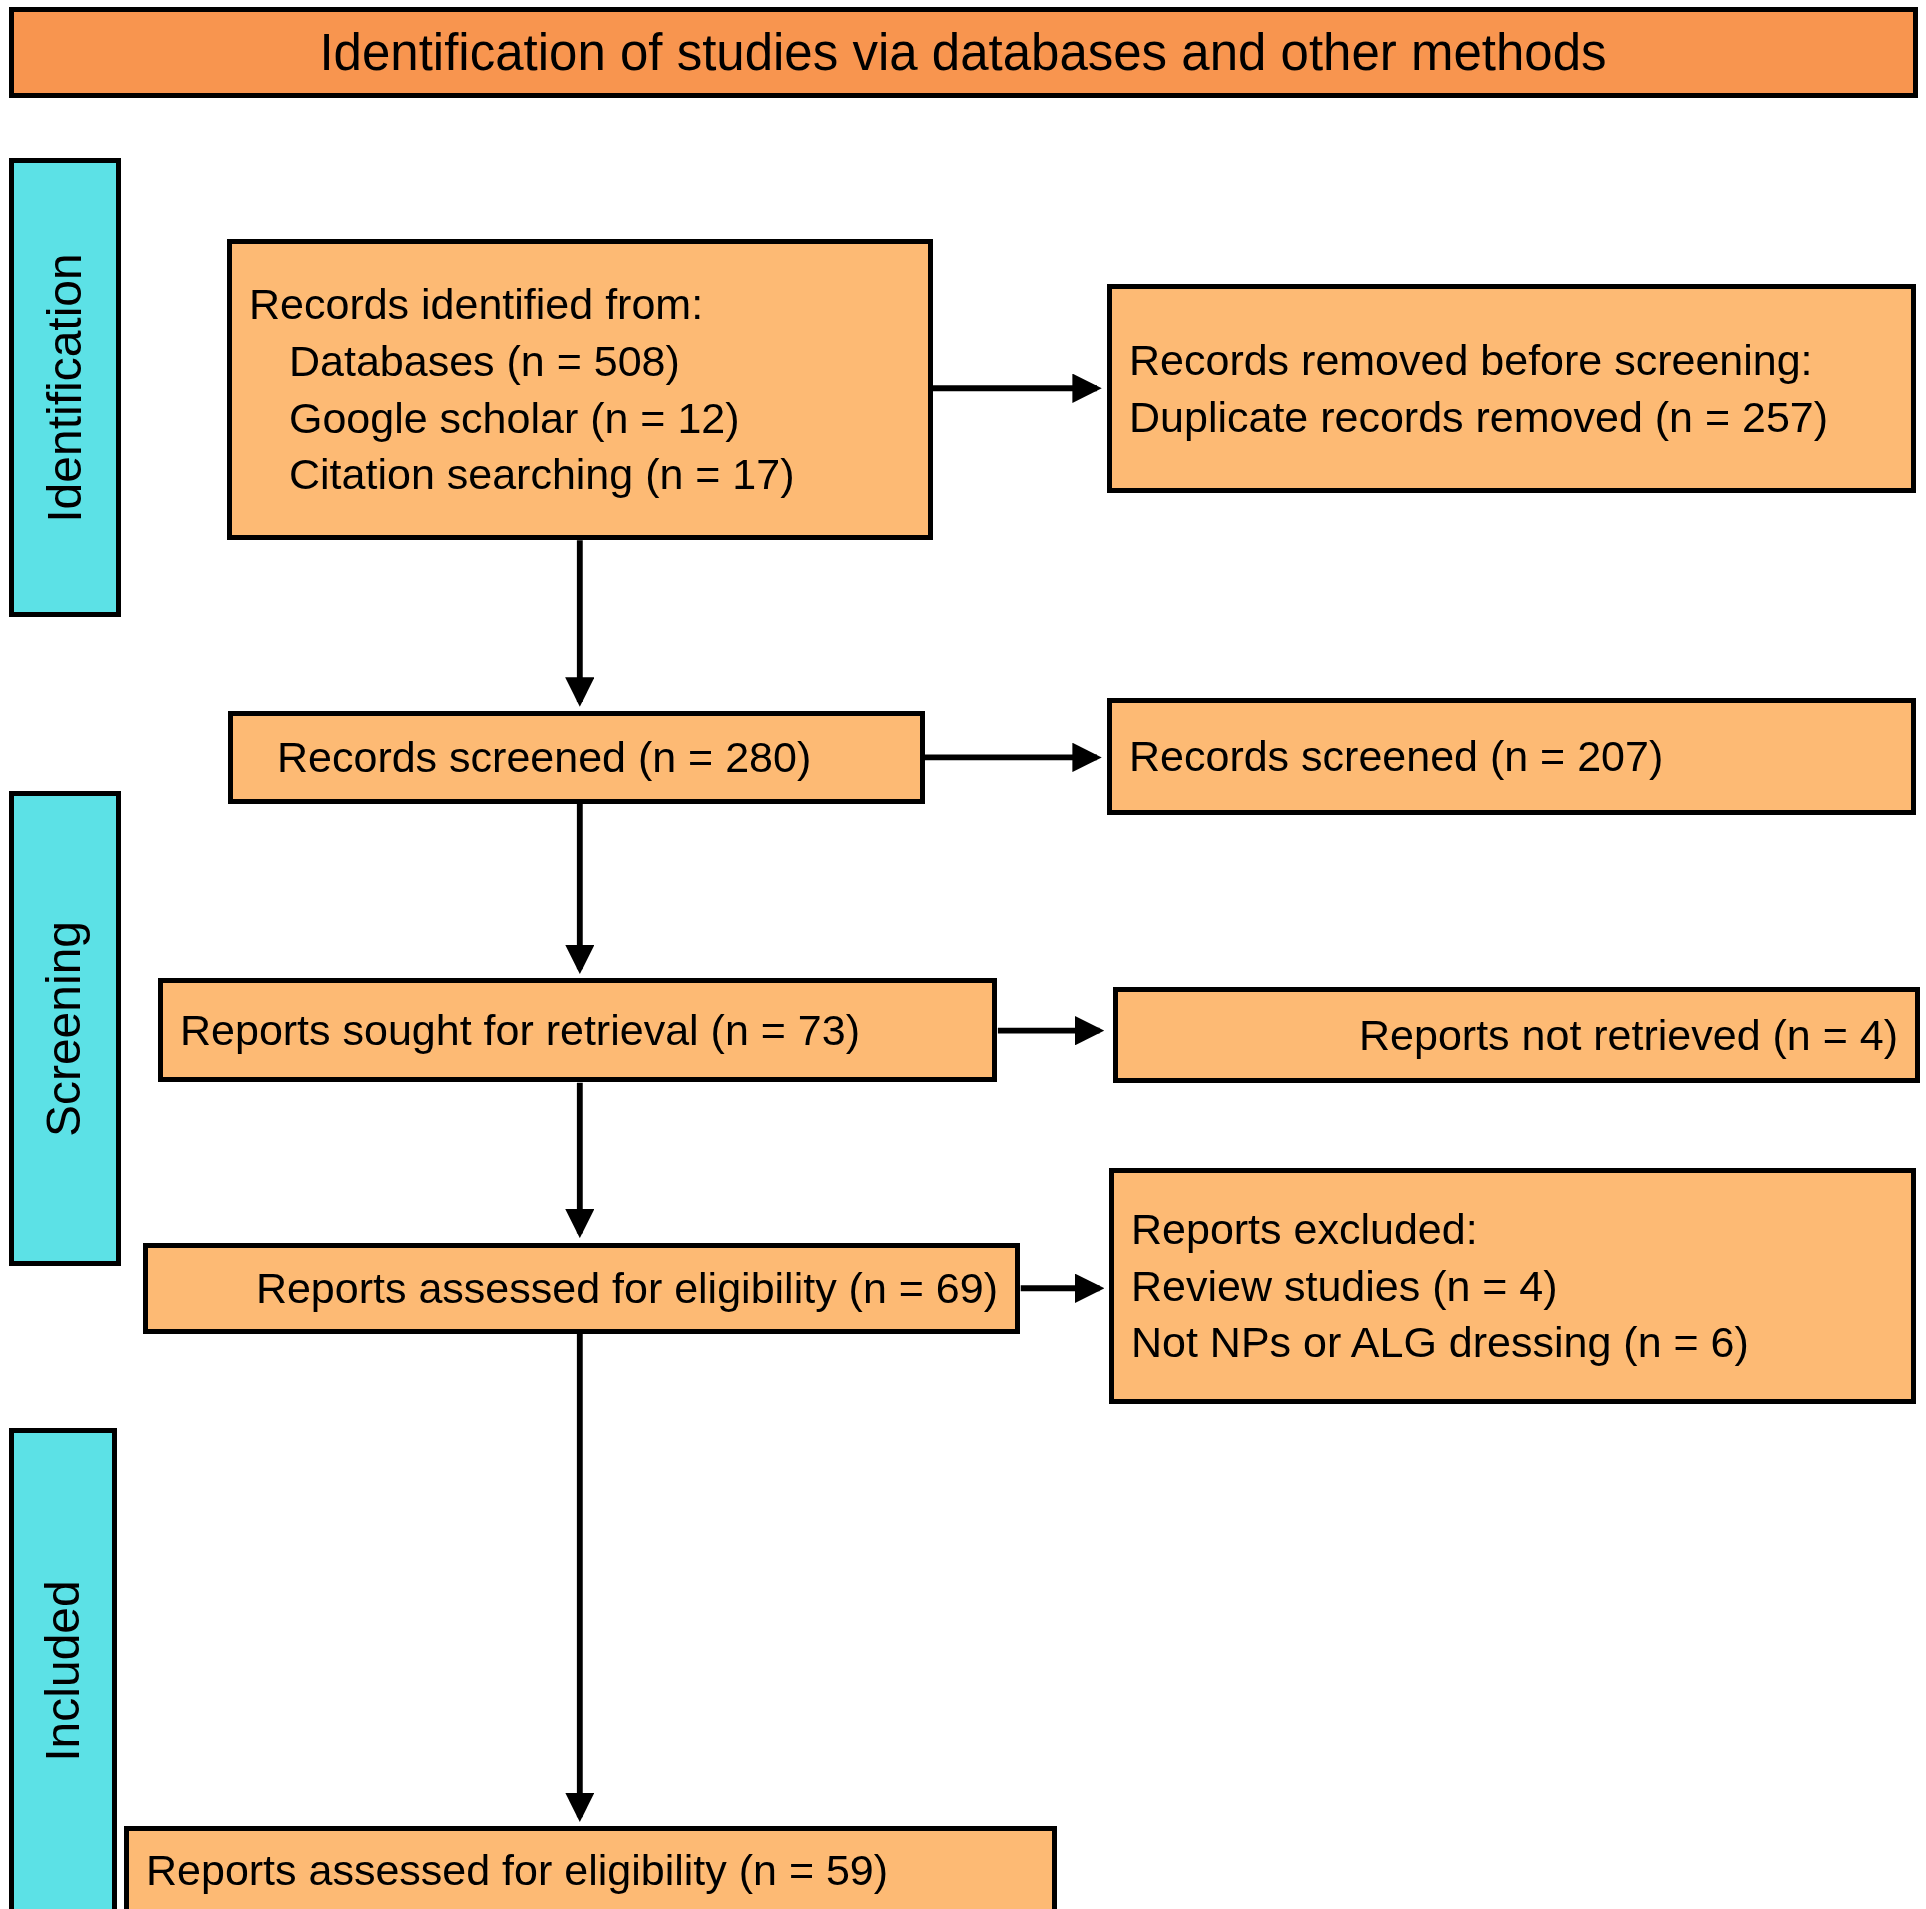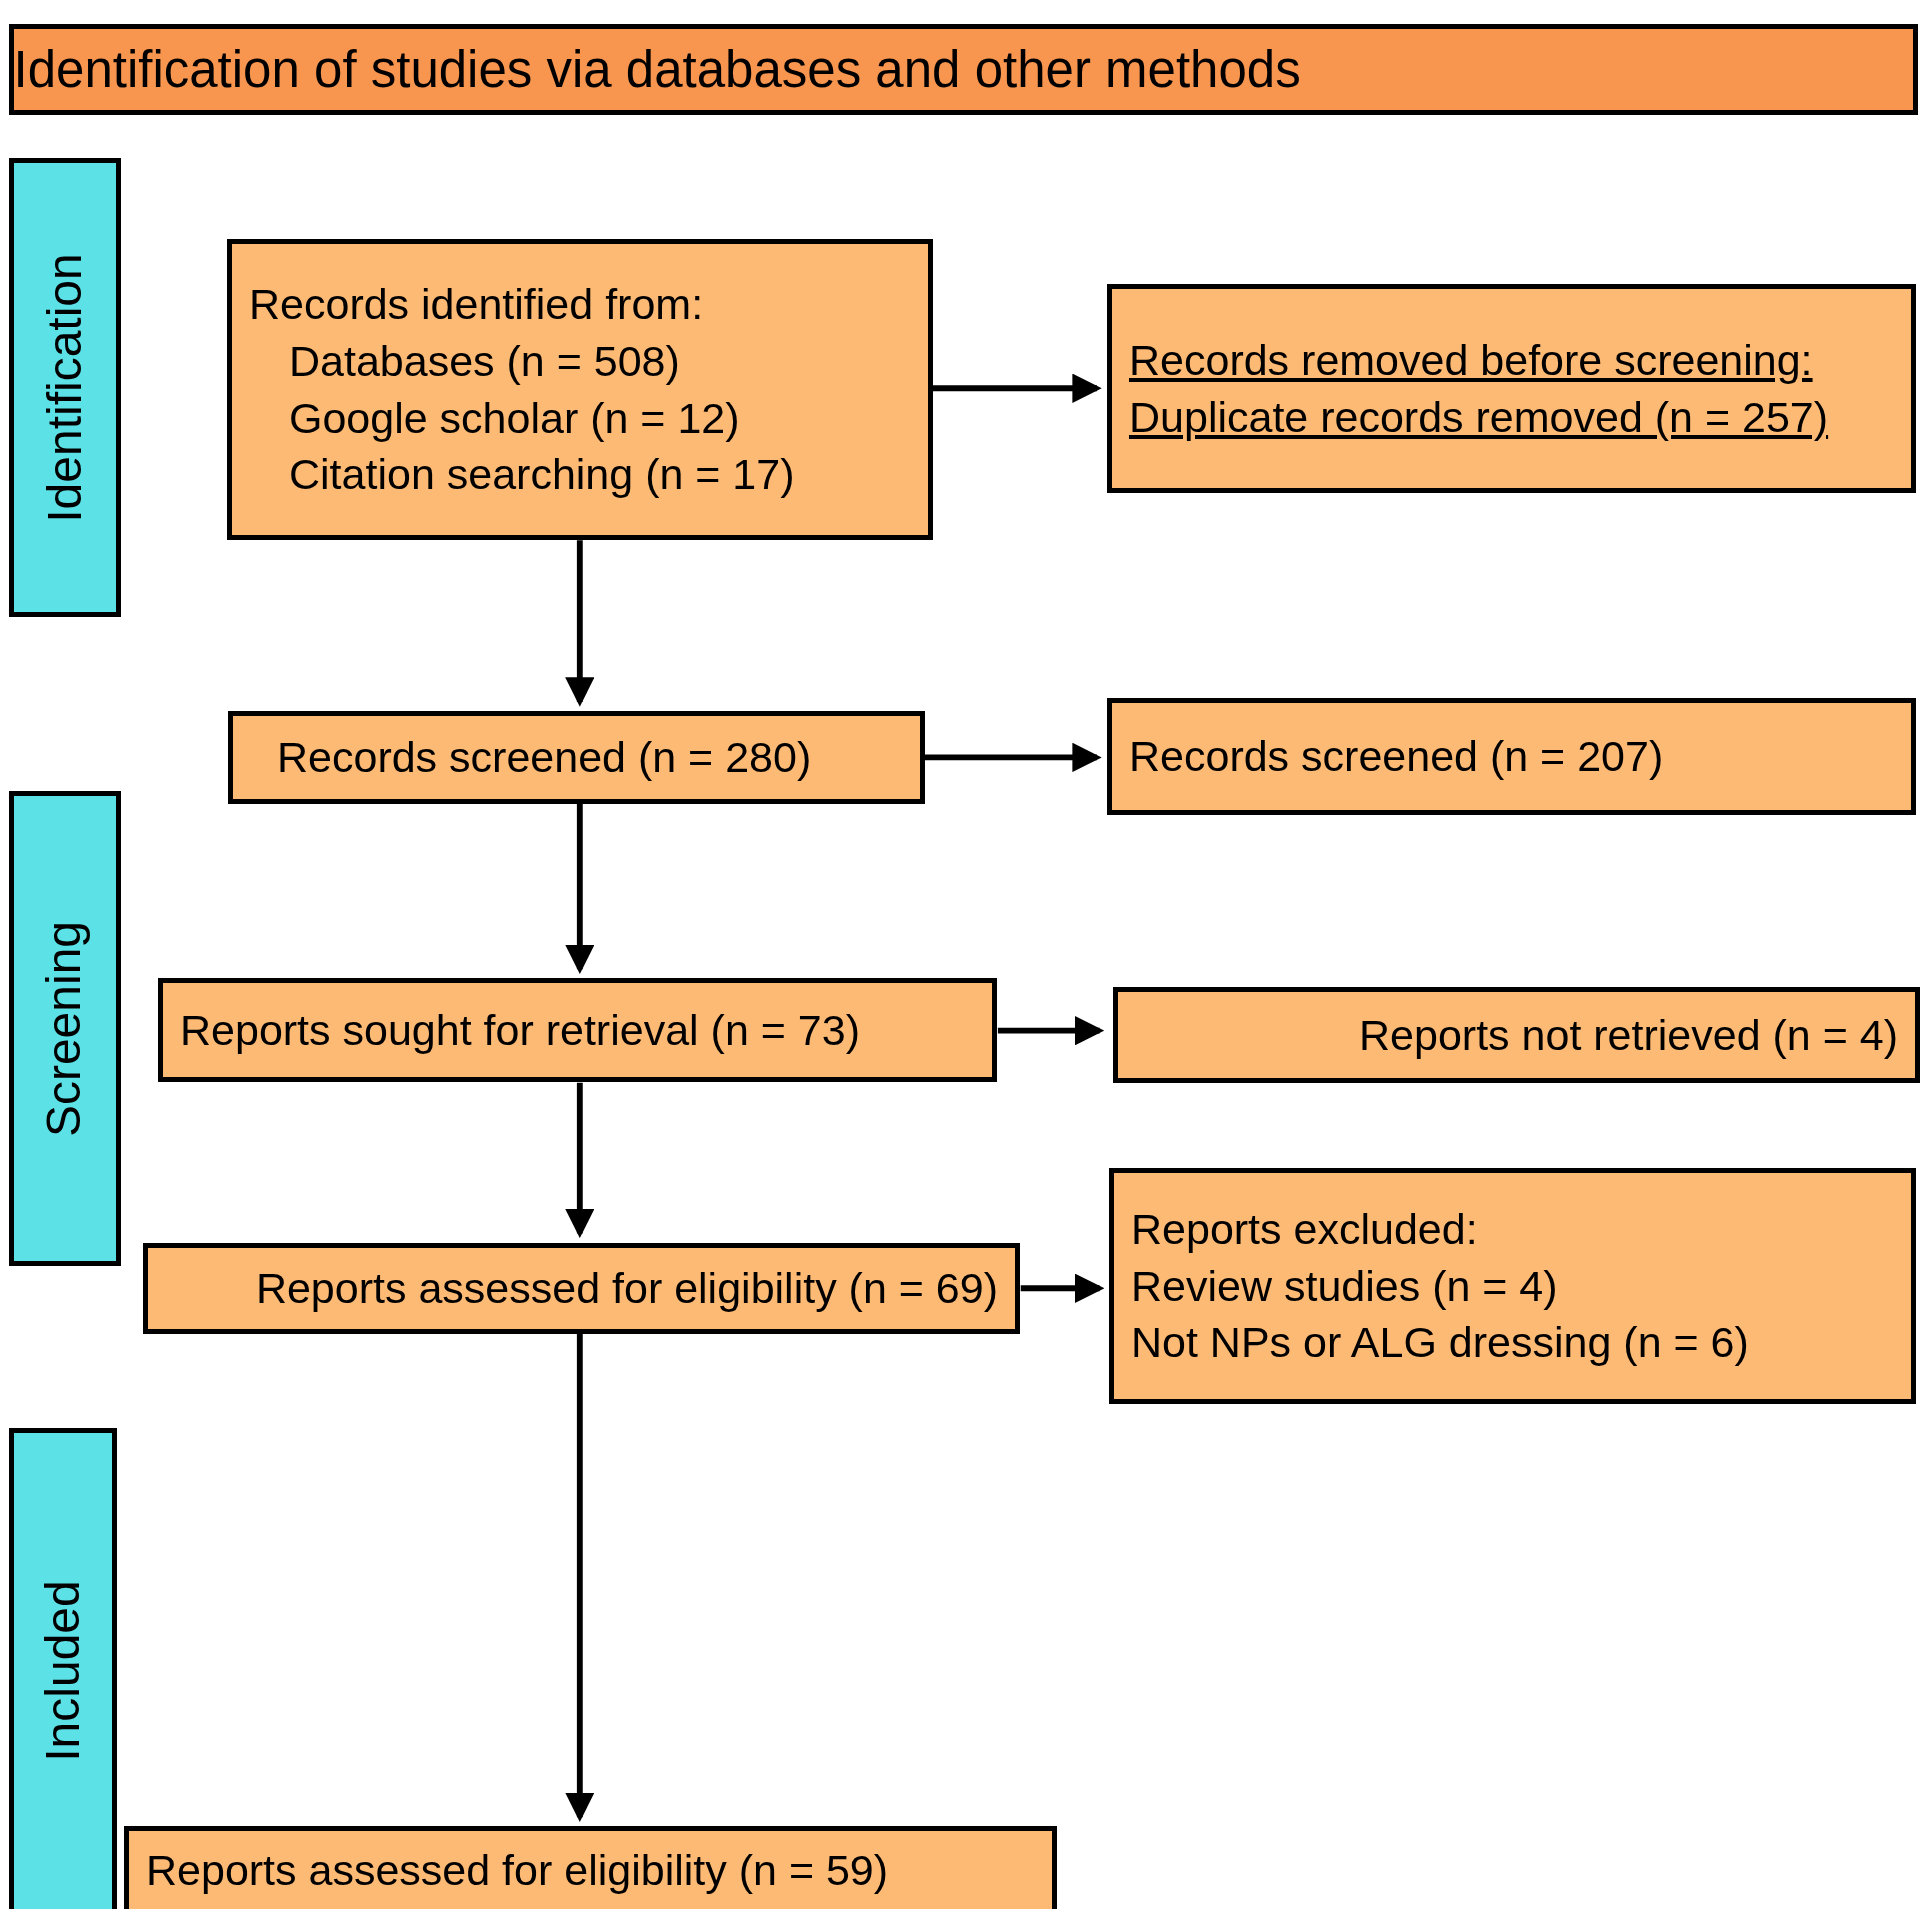--- a/index.html
+++ b/index.html
@@ -23,22 +23,21 @@
     position: absolute;
     left: 8.5px;
     top: 7.2px;
     width: 1909px;
     height: 91px;
     background: #F8954F;
     border: 5.9px solid #000000;
     box-sizing: border-box;
     display: flex;
     align-items: center;
-    justify-content: flex-start;
-    margin-top: 17px;
+    justify-content: center;
   }
   .header-banner .title {
     font-size: 51px;
     color: #000000;
     line-height: 1;
     white-space: nowrap;
   }
 
   
   .stage-label {
@@ -74,21 +73,21 @@
   }
   .flow-box .line {
     font-size: 43px;
     color: #000000;
     line-height: 1.32;
     white-space: nowrap;
   }
   .flow-box .line.indent { padding-left: 40px; }
 
   #box-identified       { left: 227px;  top: 239px;  width: 706px; height: 301px; }
-  #box-removed          { left: 1107px; top: 284px;  width: 809px; height: 209px; text-decoration: underline; }
+  #box-removed          { left: 1107px; top: 284px;  width: 809px; height: 209px; }
   #box-screened-left    { left: 228px;  top: 711px; width: 697px; height: 93px; padding-left: 44px; }
   #box-screened-right   { left: 1107px; top: 698px; width: 809px; height: 117px; }
   #box-sought           { left: 158px;  top: 978px; width: 839px; height: 104px; }
   #box-not-retrieved    { left: 1113px; top: 987px; width: 807px; height: 96px; align-items: flex-end; }
   #box-assessed-69      { left: 143px;  top: 1243px; width: 877px; height: 91px; text-align: right; }
   #box-excluded         { left: 1109px; top: 1168px; width: 807px; height: 236px; }
   #box-assessed-59      { left: 124px;  top: 1826px; width: 933px; height: 88px; }
 
   
   #connectors {

